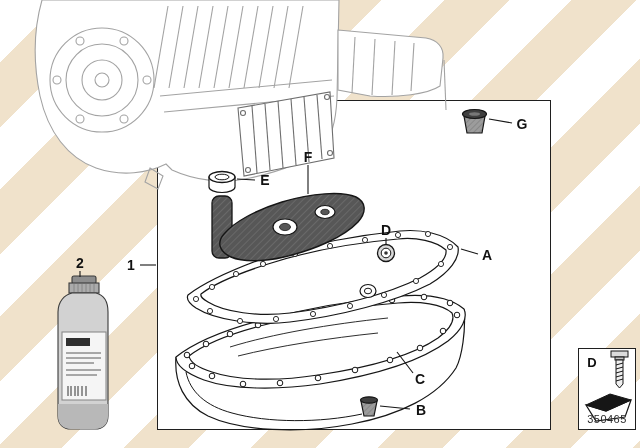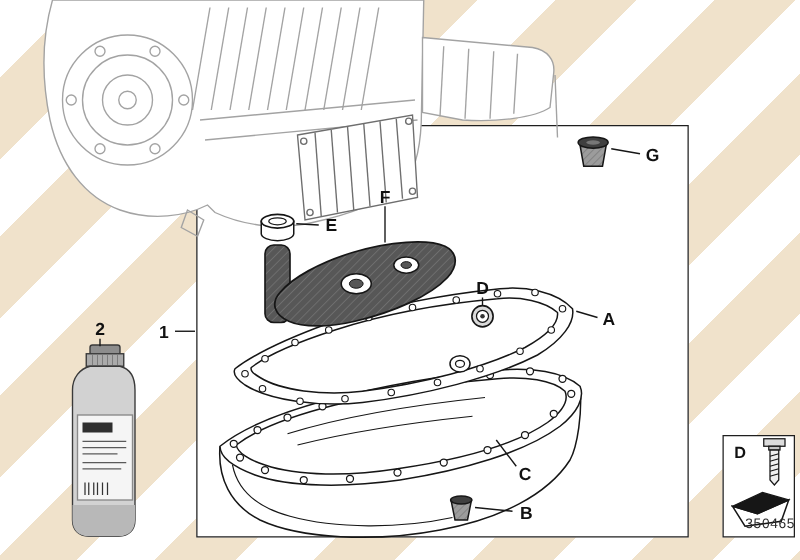--- a/index.html
+++ b/index.html
@@ -15,21 +15,21 @@
   .inset-box{
     position:absolute;left:578px;top:348px;width:58px;height:82px;
     background:#fff;border:1.5px solid #1f1f1f;box-sizing:border-box;
   }
   svg.overlay{position:absolute;left:0;top:0;width:640px;height:448px;}
   .label{
     position:absolute;transform:translate(-50%,-50%);
     font-weight:bold;font-size:14px;color:#111;line-height:1;
   }
   .part-number{
-    position:absolute;left:578px;top:413px;width:58px;text-align:right;
+    position:absolute;left:578px;top:413px;width:58px;text-align:center;
     font-size:11px;color:#2a2a2a;letter-spacing:0.5px;
   }
 </style>
 </head>
 <body>
 
 <div class="screen">
 
   <div class="main-box"></div>
   <div class="inset-box"></div>

